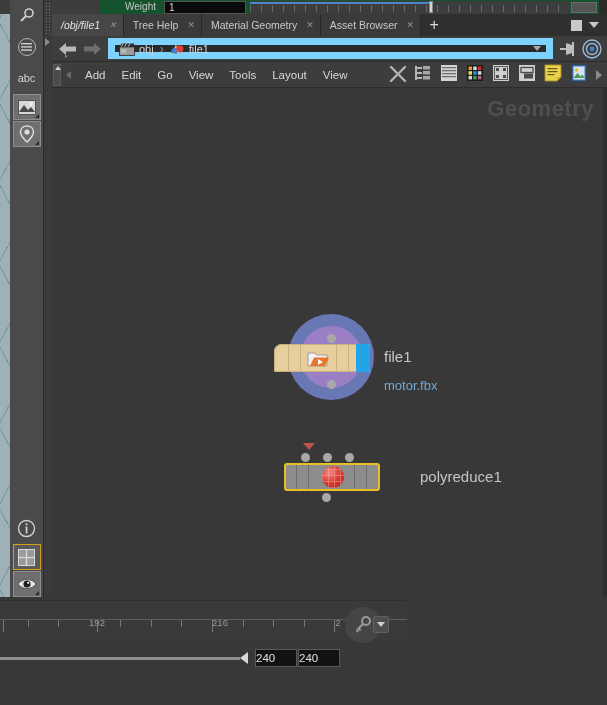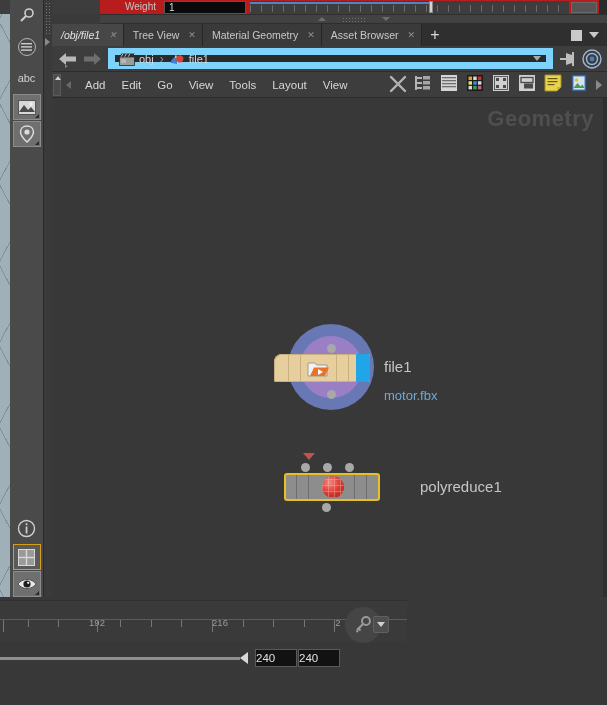--- a/index.html
+++ b/index.html
@@ -7,21 +7,21 @@
     width: 607px; height: 705px;
     background: #1e1e1e;
     font-family: "Liberation Sans", sans-serif;
     overflow: hidden;
   }
   #app { position: relative; width: 607px; height: 705px; background: #3a3a3a; }
 
   
   .param-strip {
     position: absolute; left: 0; top: 0; width: 607px; height: 14px;
-    background: #b91c1c; display: flex; align-items: center;
+    background: #14532d; display: flex; align-items: center;
   }
   .param-left-pad { width: 100px; height: 14px; background: #3d3d3d; }
   .param-label {
     width: 60px; text-align: right; font-size: 10px; color: #c4c4c4;
     line-height: 12px; padding-right: 4px; white-space: nowrap; overflow: hidden;
   }
   .param-field {
     width: 82px; height: 13px; background: #0a0a0a; border: 1px solid #555;
     color: #d8d8d8; font-size: 10px; line-height: 11px; padding-left: 4px;
     margin-left: 4px;
@@ -113,21 +113,20 @@
   .rail-arrow {
     position: absolute; left: 1px; top: 38px; width: 0; height: 0;
     border-top: 4px solid transparent; border-bottom: 4px solid transparent;
     border-left: 5px solid #8a8a8a;
   }
 
   
   .netpanel {
     position: absolute; left: 52px; top: 14px; width: 555px; height: 583px;
     background: #3a3a3a;
-    margin-top: 10px;
   }
 
   
   .tabbar {
     position: absolute; left: 0; top: 0; width: 555px; height: 22px;
     background: #2f2f2f; display: flex; align-items: stretch;
   }
   .tab {
     display: flex; align-items: center; height: 22px; padding: 0 6px 0 9px;
     font-size: 10.5px; color: #c8c8c8; background: #3a3a3a;
@@ -461,21 +460,21 @@
   </div>
 
   <div class="netpanel">
 
     <div class="tabbar">
       <div class="tab active">
         <span>/obj/file1</span>
         <span class="tab-x">✕</span>
       </div>
       <div class="tab">
-        <span>Tree View</span>
+        <span>Tree Help</span>
         <span class="tab-x">✕</span>
       </div>
       <div class="tab">
         <span>Material Geometry</span>
         <span class="tab-x">✕</span>
       </div>
       <div class="tab">
         <span>Asset Browser</span>
         <span class="tab-x">✕</span>
       </div>

